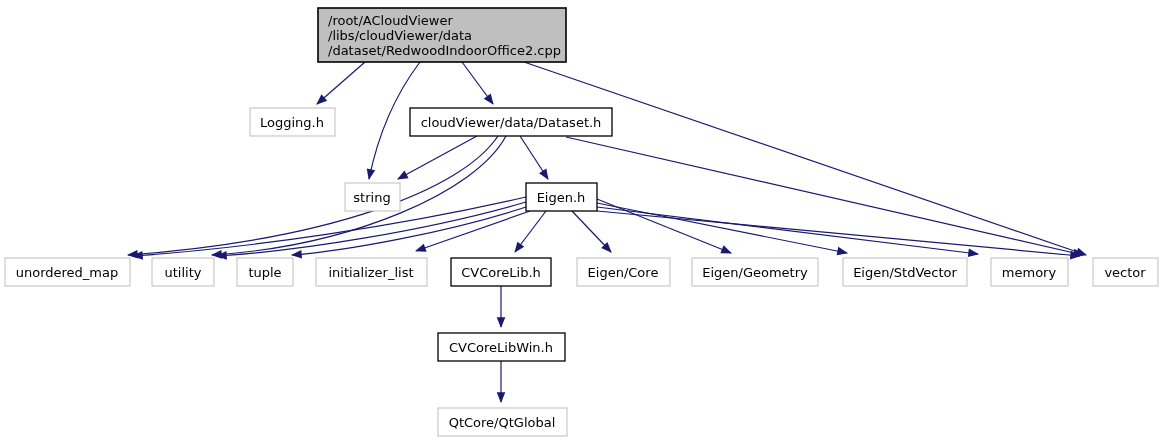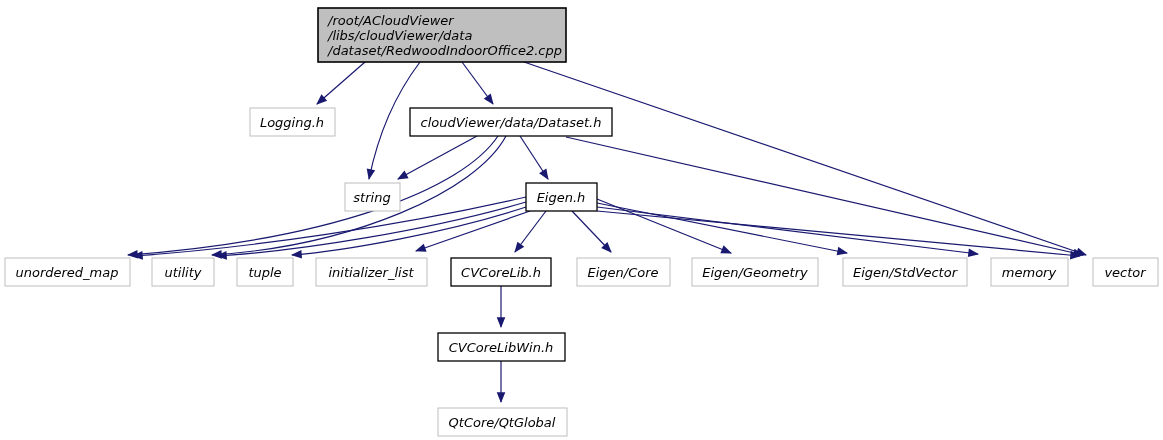--- a/index.html
+++ b/index.html
@@ -2,21 +2,21 @@
 <html style="--edge-color: #191970; --current-fill: #bfbfbf; --border-gray: #bdbdbd; --border-black: #000000;"><head>
 <meta charset="utf-8">
 <style>
   :root{
     --edge-color:#191970;
     --current-fill:#bfbfbf;
     --border-gray:#bdbdbd;
     --border-black:#000000;
   }
   html,body{margin:0;padding:0;background:#ffffff;}
-  .graph-wrap{width:989px;height:440px;position:relative;background:#fff;font-style:italic;}
+  .graph-wrap{width:989px;height:440px;position:relative;background:#fff;}
   svg{display:block;}
   .edge{stroke:var(--edge-color);stroke-width:1.2;fill:none;}
   .node-rect{fill:#ffffff;stroke:var(--border-gray);stroke-width:1;}
   .node-rect.linked{stroke:var(--border-black);stroke-width:1.3;}
   .node-rect.current{fill:var(--current-fill);stroke:var(--border-black);stroke-width:1.6;}
   text{font-family:"DejaVu Sans","Liberation Sans",sans-serif;font-size:13px;fill:#000;}
   .nodelabel{text-anchor:middle;}
   .toplabel{text-anchor:start;}
 </style>
 </head>

